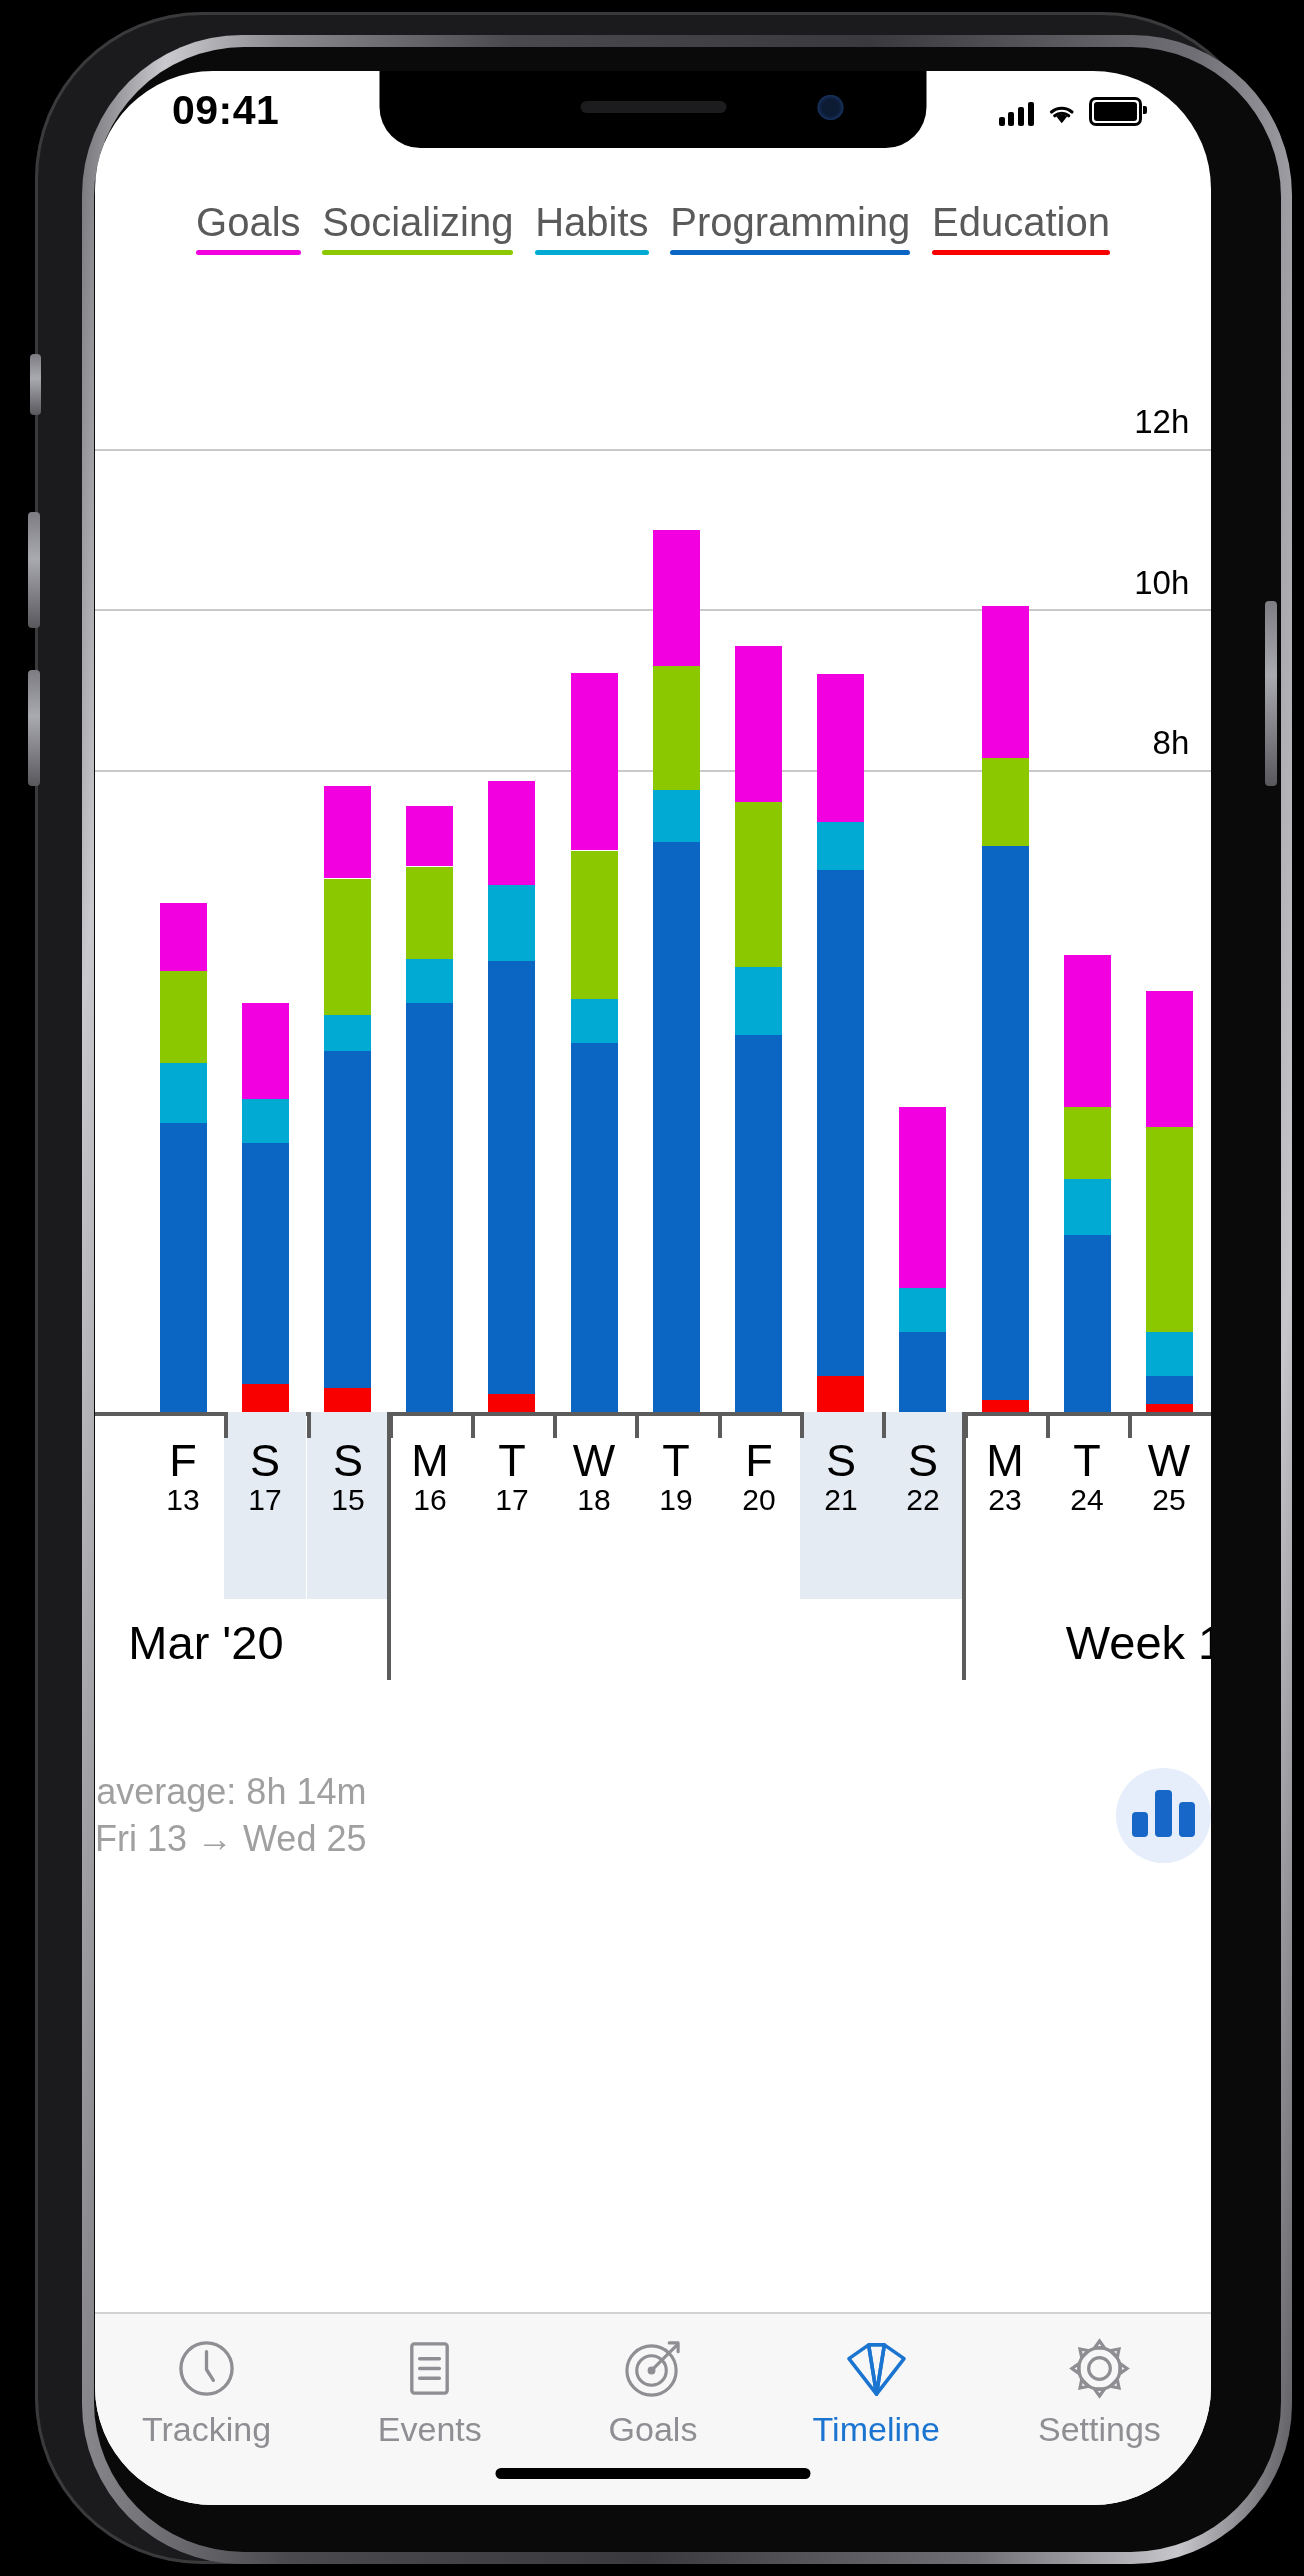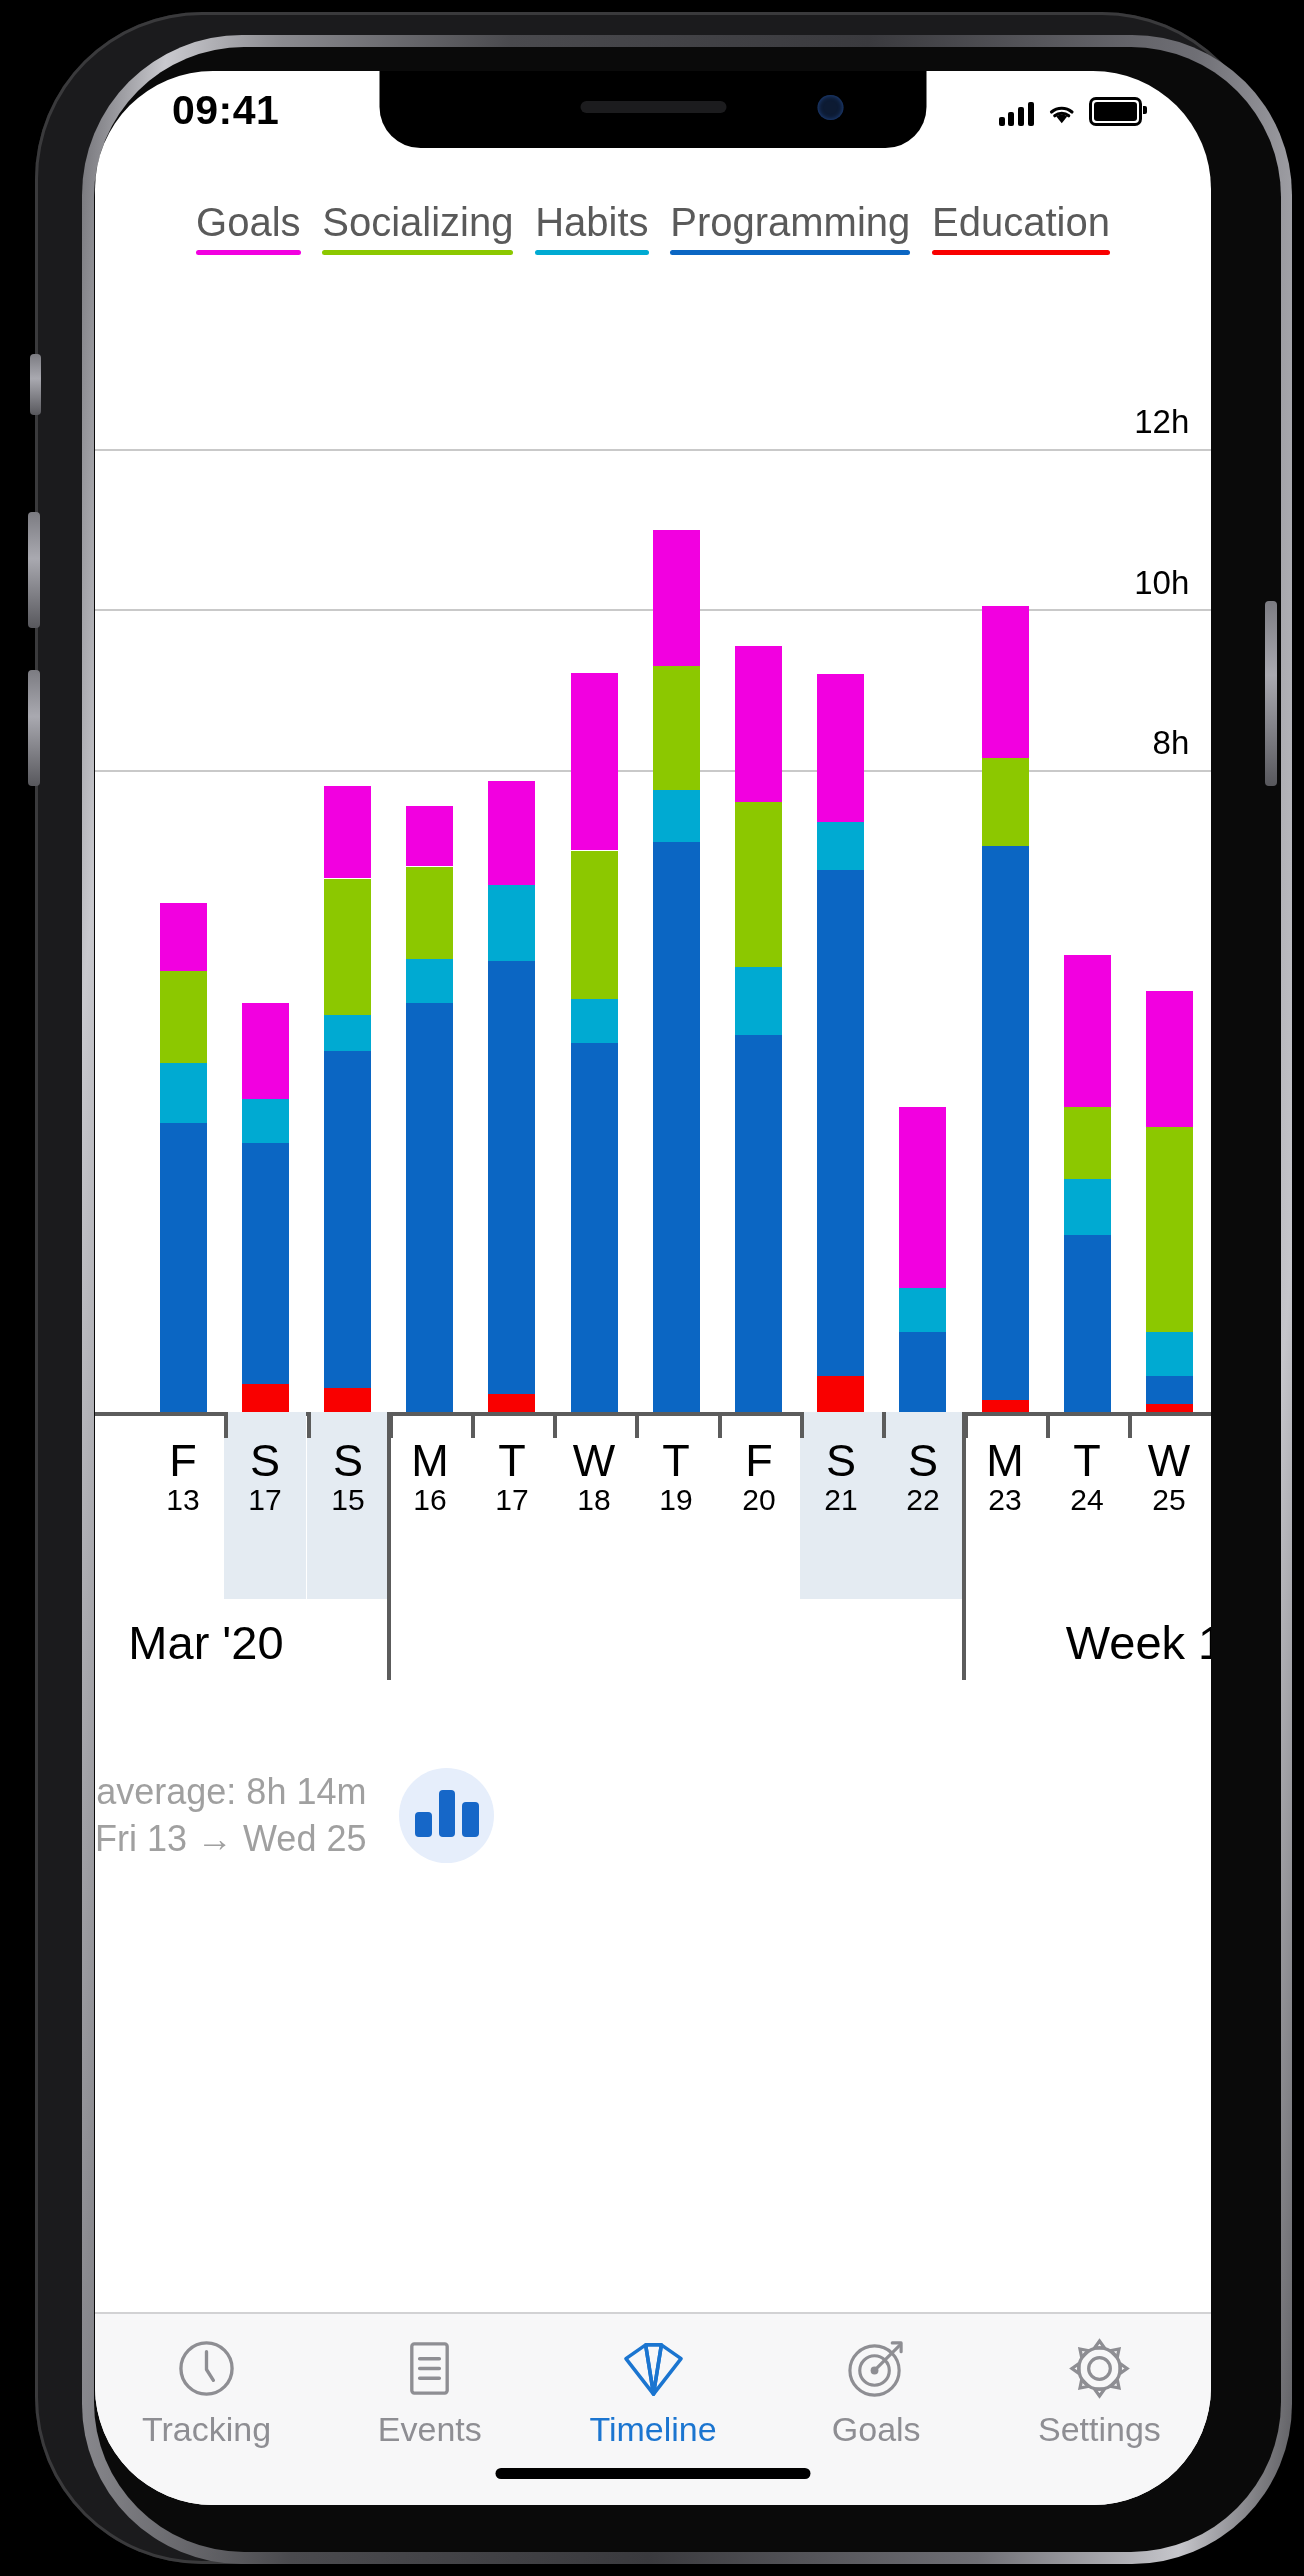--- a/index.html
+++ b/index.html
@@ -70,21 +70,21 @@
   .tick{position:absolute;top:0;width:3.9px;height:25.6px;background:#5c5c5c;}
   .weekdiv{position:absolute;top:0;width:3.9px;height:187px;background:#5c5c5c;}
   .weekdiv.tall{height:268px;}
 
   
   .weeks{position:absolute;left:0;top:1528px;width:1116px;height:118px;overflow:hidden;}
   .week-lbl{position:absolute;top:15.8px;font-size:47px;color:#000;white-space:nowrap;}
 
   
   .footer{position:absolute;left:0;top:1646px;width:1116px;height:197px;
-    display:flex;align-items:center;justify-content:flex-start;gap:33px;}
+    display:flex;align-items:center;justify-content:space-between;gap:33px;}
   .sum-txt{text-align:right;color:#a0a0a0;font-size:36px;line-height:1.28;}
   .chart-badge{width:95px;height:95px;border-radius:50%;background:#e6eefb;
     display:flex;align-items:flex-end;justify-content:center;gap:6.9px;padding-bottom:25.6px;box-sizing:border-box;cursor:pointer;}
   .chart-badge i{display:block;width:16.7px;background:#1667c8;border-radius:3.9px;}
   .chart-badge i:nth-child(1){height:25.6px}
   .chart-badge i:nth-child(2){height:47px}
   .chart-badge i:nth-child(3){height:35px}
 
   
   .tabbar{position:absolute;left:0;bottom:0;width:1116px;height:193px;background:#f7f7f8;
@@ -351,43 +351,43 @@
       </div>
       <div class="tab">
         <span class="ico">
           <svg width="57" height="61" viewBox="0 0 58 62">
               <rect x="11" y="6" width="36" height="50" rx="2.5" stroke="#8e8e93" stroke-width="3.4" fill="none"></rect>
               <path d="M19 21h20M19 31h20M19 41h20" stroke="#8e8e93" stroke-width="3.6" stroke-linecap="round"></path>
             </svg>
         </span>
         <span class="tlbl">Events</span>
       </div>
+      <div class="tab">
+        <span class="ico">
+          <svg width="65" height="63" viewBox="0 0 66 64">
+            <circle cx="31" cy="34" r="25" stroke="#8e8e93" stroke-width="3.2" fill="none"></circle>
+            <circle cx="31" cy="34" r="15" stroke="#8e8e93" stroke-width="3.2" fill="none"></circle>
+            <circle cx="31" cy="34" r="4" fill="#8e8e93"></circle>
+            <path d="M31 34 L57 8" stroke="#8e8e93" stroke-width="3.2" stroke-linecap="round"></path>
+            <path d="M49 6 L58 6 L58 15" stroke="#8e8e93" stroke-width="3.2" fill="none" stroke-linecap="round" stroke-linejoin="round"></path>
+          </svg>
+        </span>
+        <span class="tlbl">Goals</span>
+      </div>
       <div class="tab active">
         <span class="ico">
           <svg width="67" height="63" viewBox="0 0 68 64">
             <g stroke="#1b75d0" stroke-width="3.6" fill="none" stroke-linejoin="round">
               <path d="M34 58 L6 22 L26 8 Z"></path>
               <path d="M34 58 L62 22 L42 8 Z"></path>
               <path d="M34 58 L26 8 L42 8 Z"></path>
             </g>
           </svg>
         </span>
         <span class="tlbl">Timeline</span>
-      </div>
-      <div class="tab">
-        <span class="ico">
-          <svg width="65" height="63" viewBox="0 0 66 64">
-            <circle cx="31" cy="34" r="25" stroke="#8e8e93" stroke-width="3.2" fill="none"></circle>
-            <circle cx="31" cy="34" r="15" stroke="#8e8e93" stroke-width="3.2" fill="none"></circle>
-            <circle cx="31" cy="34" r="4" fill="#8e8e93"></circle>
-            <path d="M31 34 L57 8" stroke="#8e8e93" stroke-width="3.2" stroke-linecap="round"></path>
-            <path d="M49 6 L58 6 L58 15" stroke="#8e8e93" stroke-width="3.2" fill="none" stroke-linecap="round" stroke-linejoin="round"></path>
-          </svg>
-        </span>
-        <span class="tlbl">Goals</span>
       </div>
       <div class="tab">
         <span class="ico">
           <svg width="65" height="63" viewBox="0 0 66 64">
             <g id="g1" stroke="#8e8e93" stroke-width="3.3" fill="none">
               <circle cx="33" cy="32" r="11"></circle>
               <path d="M33 4 L38 11 L28 11 Z"></path>
                 <path d="M33 60 L38 53 L28 53 Z"></path>
               <path d="M5 32 L12 27 L12 37 Z"></path>
                 <path d="M61 32 L54 27 L54 37 Z"></path>

